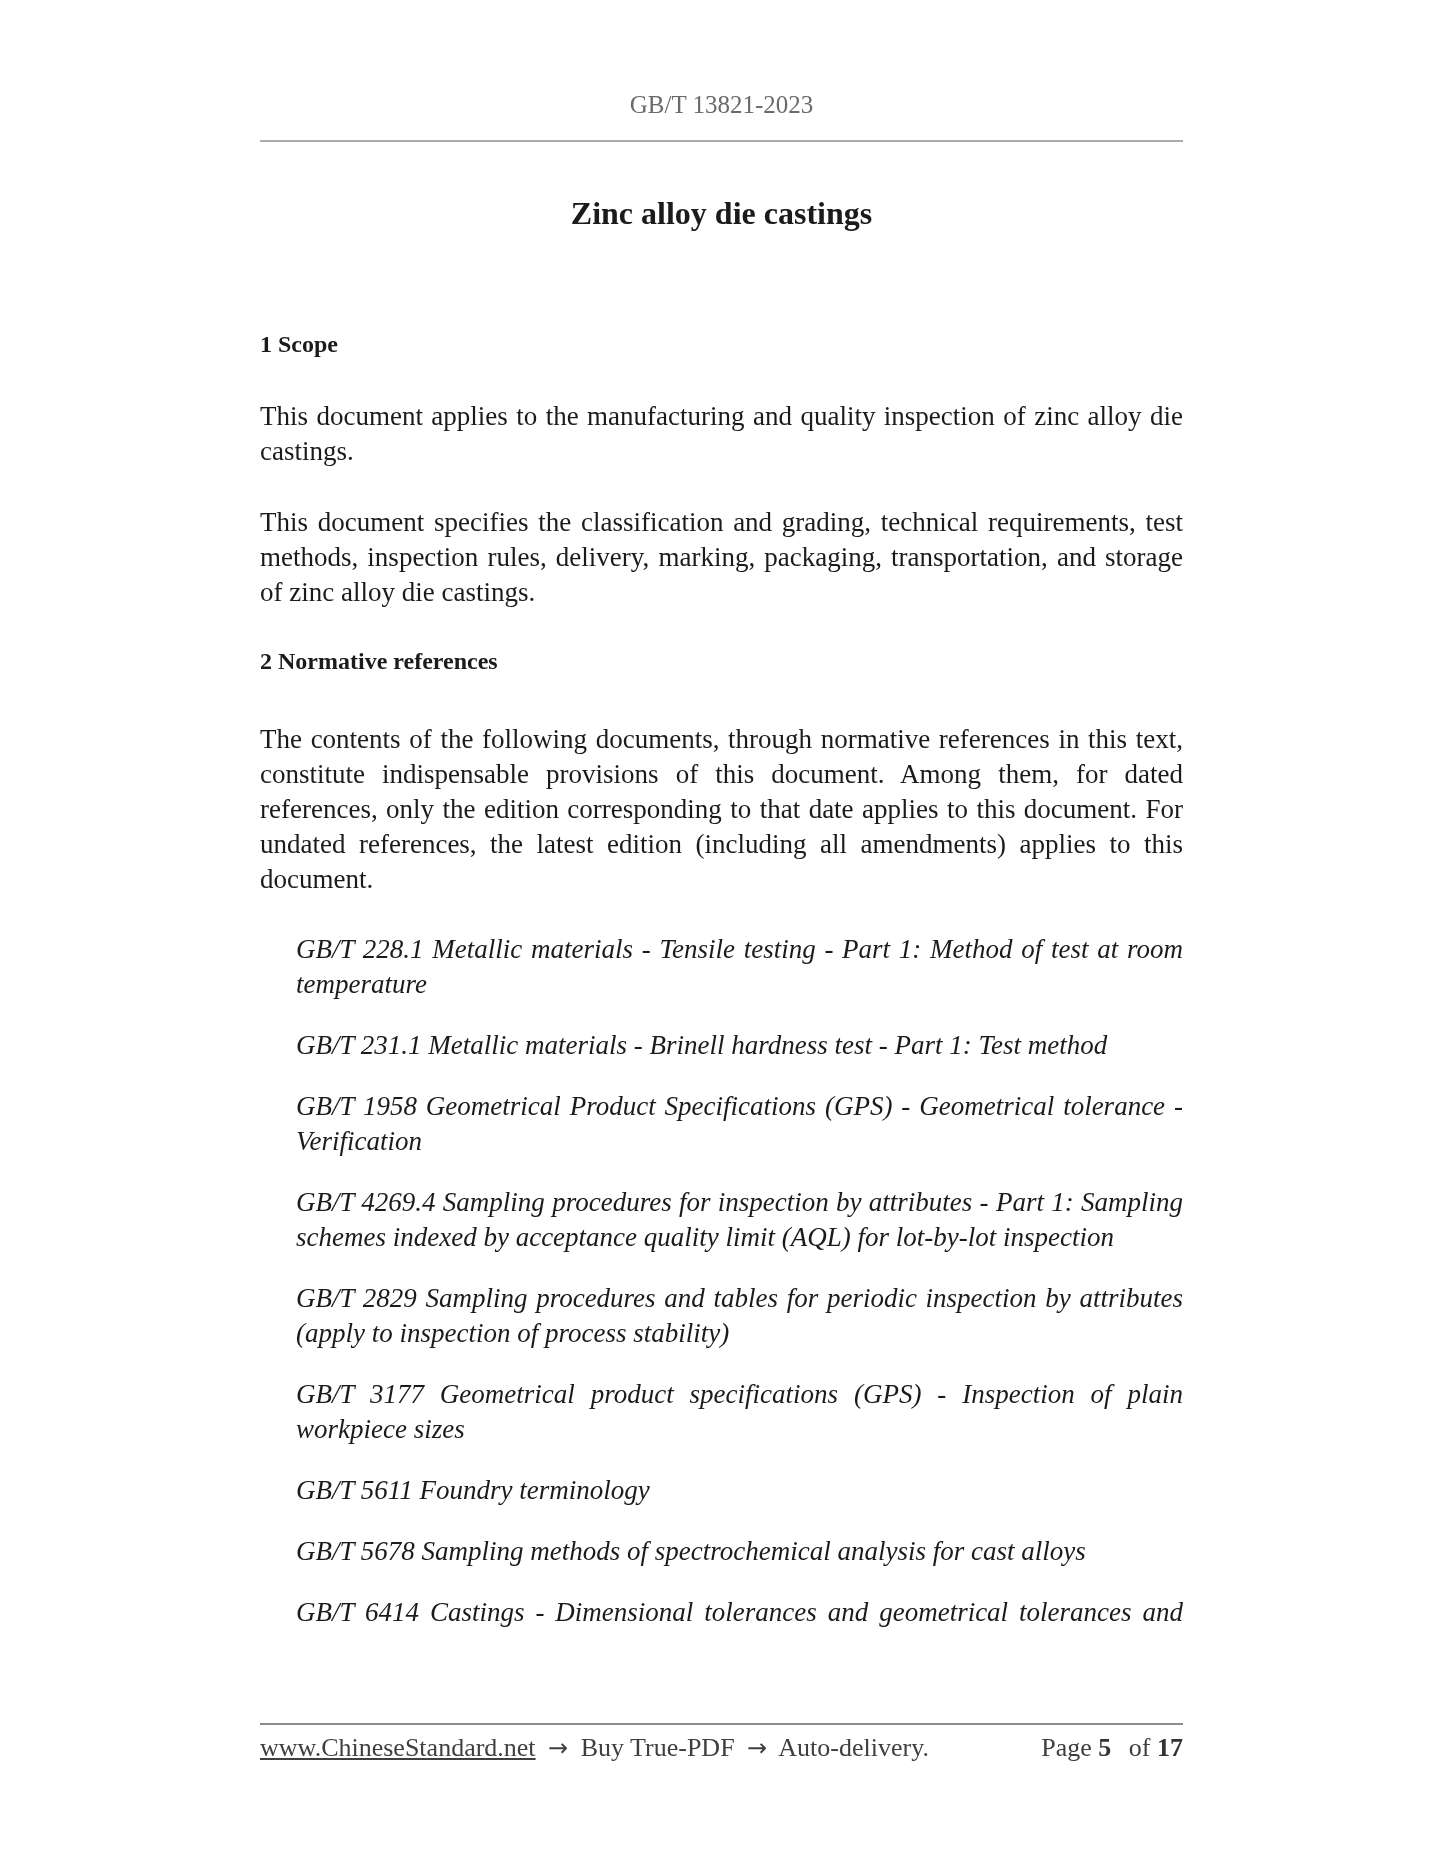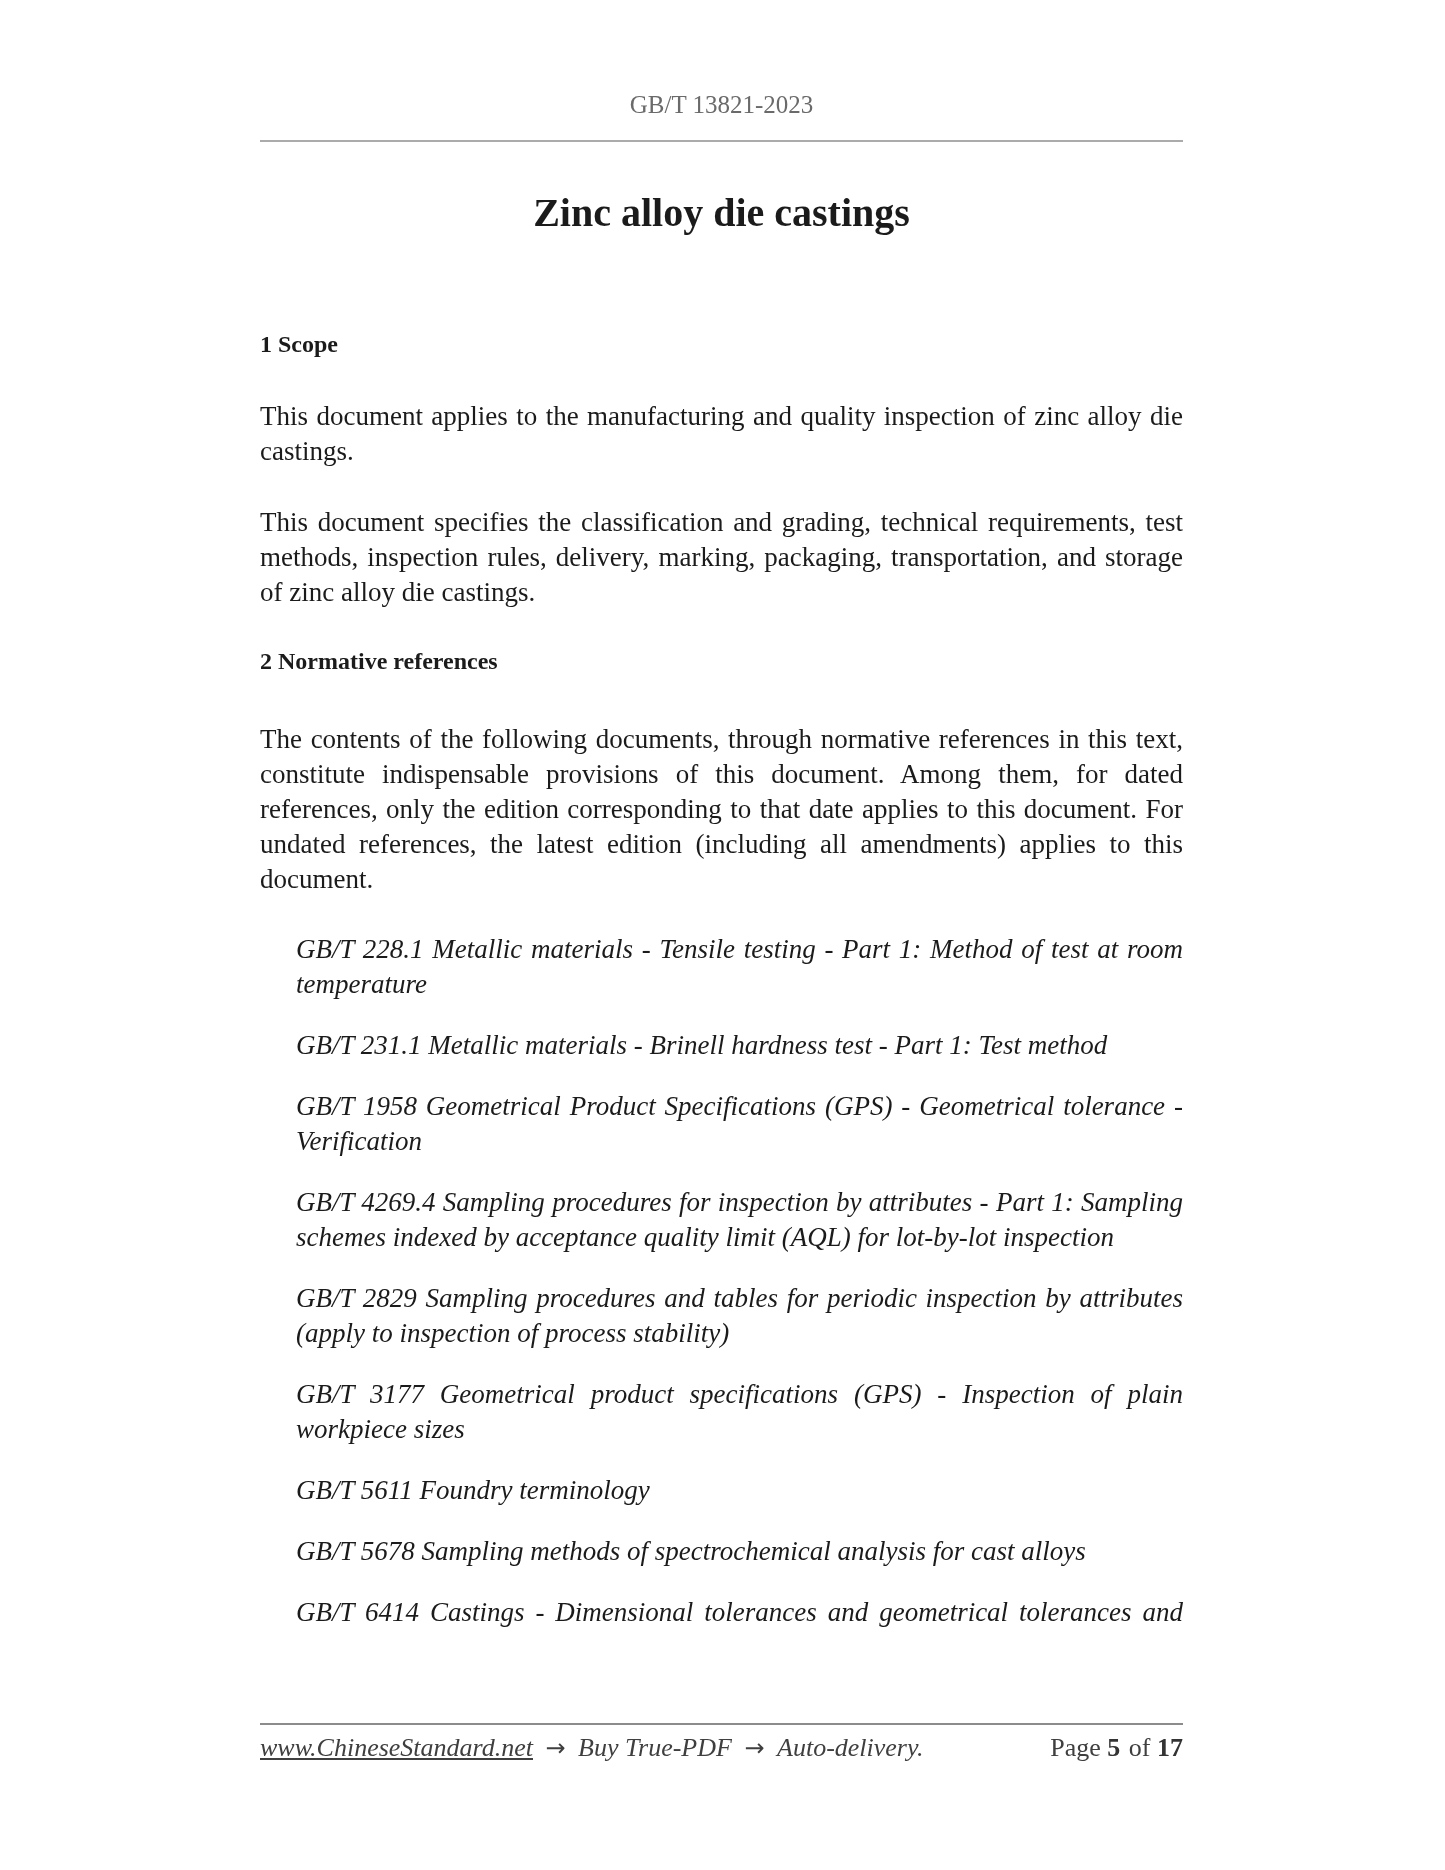--- a/index.html
+++ b/index.html
@@ -21,21 +21,21 @@
   .doc-header{
     font-size:25px;line-height:30px;
     color:#6a6a6a;
     text-align:center;
   }
   .header-rule{
     height:2px;background:#ababab;
     margin-top:20px;
   }
   .doc-title{
-    font-size:40px;line-height:40px;
+    font-size:32px;line-height:40px;
     font-weight:bold;text-align:center;
     margin:51px 0 0 0;
   }
   .sec-heading{
     font-size:24px;line-height:40px;
     font-weight:bold;
     margin:0;
   }
   .mt-scope{margin-top:91px;}
   .mt-normative{margin-top:31px;}
@@ -59,29 +59,29 @@
     left:260px;top:1723px;
     width:923px;
     border-top:2px solid #8c8c8c;
     padding-top:7px;
     display:flex;
     justify-content:space-between;
     align-items:baseline;
     font-size:26px;line-height:32px;
     color:#3f3f3f;
   }
-  .footer-left span{margin-right:6px;font-style:italic;}
+  .footer-left span{margin-right:6px;}
   .footer .site{
     text-decoration:underline;
     color:#3f3f3f;
     cursor:pointer;
   }
   .footer .arrow{font-family:"DejaVu Sans",sans-serif;font-size:24px;}
   .footer-right b{font-weight:bold;color:#333333;}
-  .footer-right span{margin-left:2px;}
+  .footer-right span{margin-left:11px;}
 </style>
 </head>
 <body>
 
 <div class="page">
   <div class="content">
 
     <div class="doc-header">GB/T 13821-2023</div>
 
     <div class="header-rule"></div>

